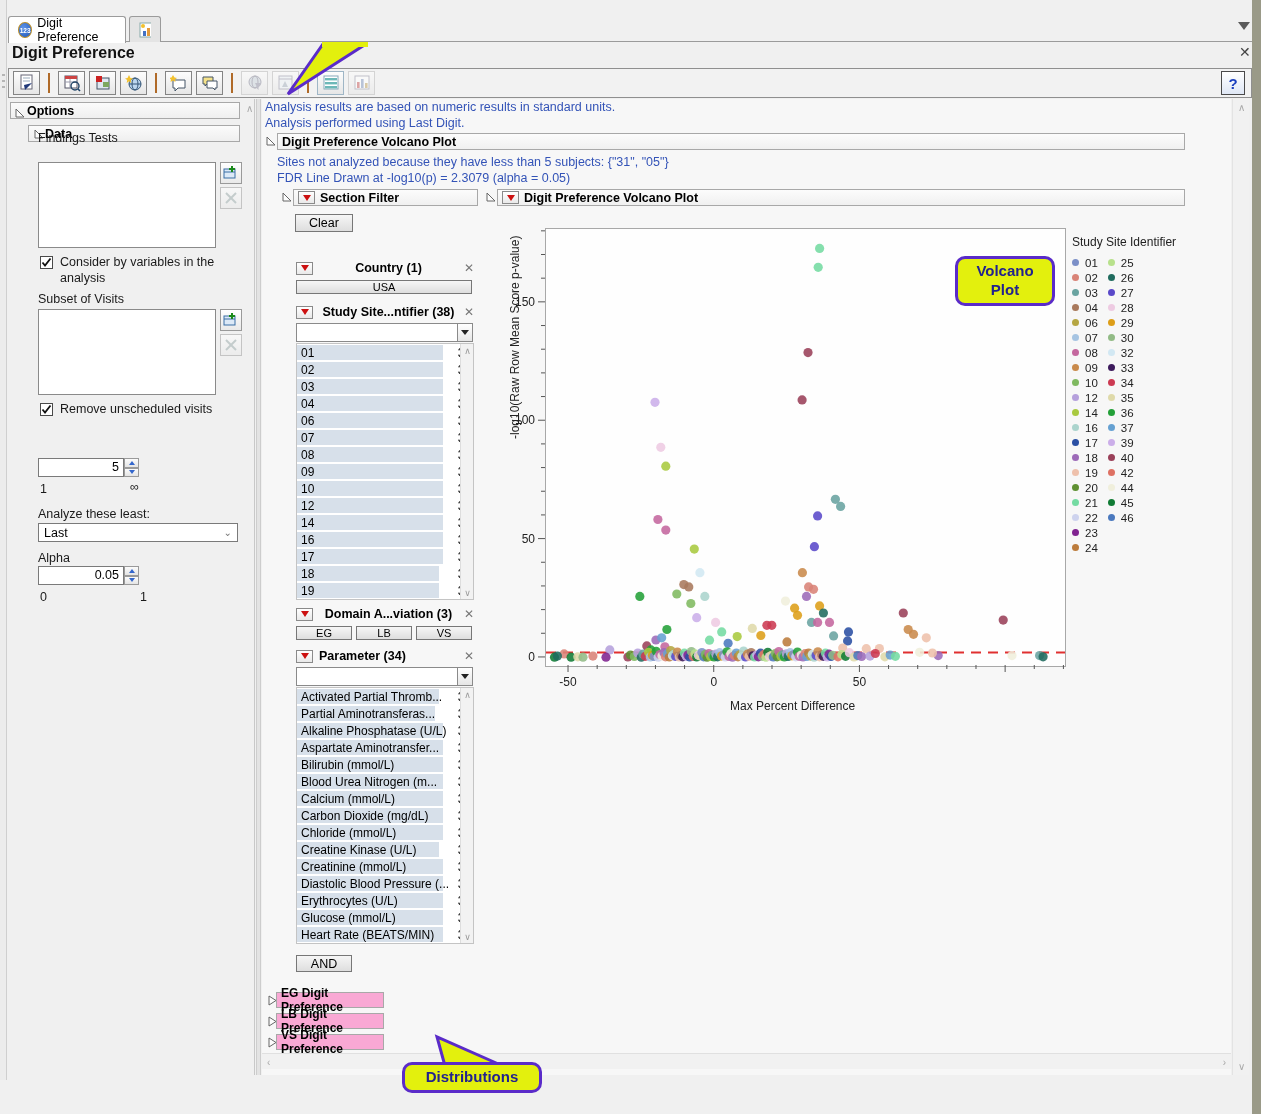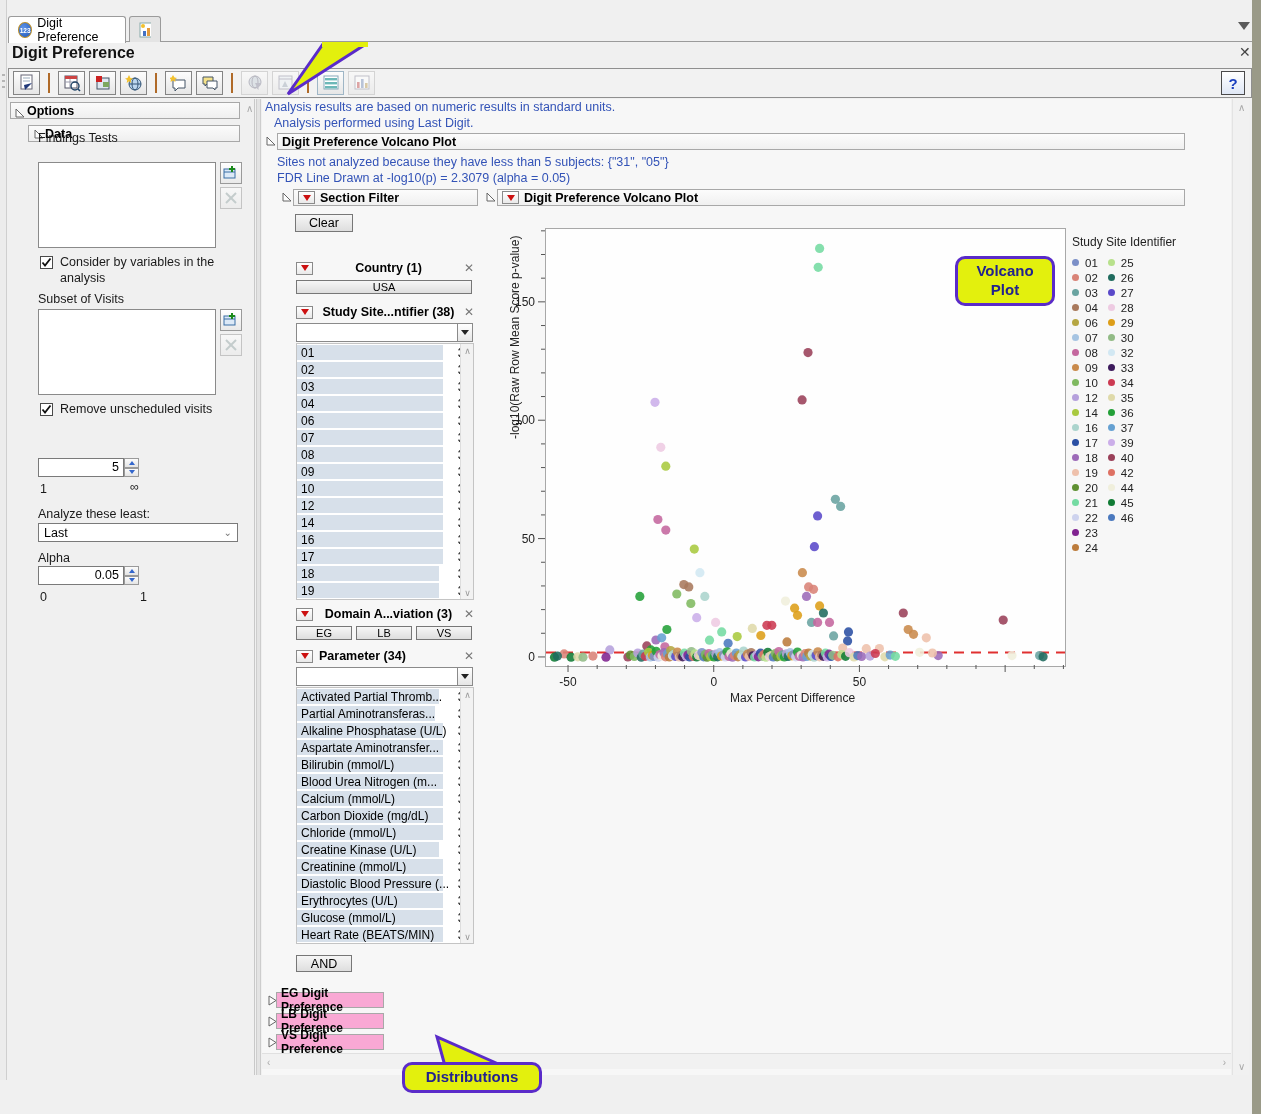--- a/index.html
+++ b/index.html
@@ -57,21 +57,21 @@
   .flist{position:absolute;background:#fff;border:1px solid #c4c4c4;overflow:hidden;}
   .frow{display:flex;height:17px;font-size:12px;align-items:center;position:relative;}
   .frow .bar{position:absolute;left:0;top:1px;bottom:1px;background:#d7e0ea;}
   .frow .nm{position:relative;padding-left:4px;flex:1;white-space:nowrap;overflow:hidden;}
   .frow .ct{position:relative;width:22px;text-align:right;padding-right:2px;flex:none;}
   .vscroll{position:absolute;width:13px;background:#f2f2f2;border-left:1px solid #ddd;}
   .sb-ar{position:absolute;left:0;width:13px;height:13px;color:#999;font-size:9px;display:flex;align-items:center;justify-content:center;}
   
   .plotbox{position:absolute;left:283px;top:129px;width:521px;height:439px;background:#fefefe;border:1px solid #a8a8a8;}
   .ylab{position:absolute;transform:rotate(-90deg);transform-origin:left top;font-size:12px;color:#222;white-space:nowrap;}
-  .xlab{position:absolute;font-size:12px;color:#222;}
+  .xlab{position:absolute;font-size:12px;color:#222;margin-top:8px;}
   .legend{position:absolute;left:810px;top:136px;width:118px;font-size:11.5px;color:#222;}
   .lg-title{font-size:12px;margin-bottom:6px;}
   .lg-cols{display:flex;gap:10px;}
   .lg-entry{display:flex;align-items:center;gap:6px;height:15px;}
   .lg-dot{width:7px;height:7px;border-radius:50%;flex:none;}
   
   .node-box{position:absolute;width:108px;height:16px;border:1px solid #a8a8a8;background:#f9a8d4;font-weight:bold;font-size:12px;display:flex;align-items:center;padding:0 4px;}
   
   .hscroll{left:262px;top:1053px;width:969px;height:16px;background:#f1f1f1;border-top:1px solid #e0e0e0;}
   .vscroll-main{left:1232px;top:99px;width:17px;height:976px;background:#f1f1f1;border-left:1px solid #e3e3e3;}
@@ -290,21 +290,21 @@
       </div>
     <div class="lbl" style="left:32px;top:491px">0</div>
     <div class="lbl" style="left:132px;top:491px">1</div>
     <div class="sb-chev" style="left:238px;top:4px">∧</div>
   </div>
 
   <div class="abs" style="left:256px;top:99px;width:5px;height:976px;background:#e3e3e3;border-left:1px solid #cdcdcd;border-right:1px solid #cdcdcd"></div>
 
   <div class="abs report">
     <div class="bluetxt" style="left:3px;top:1px">Analysis results are based on numeric results in standard units.</div>
-    <div class="bluetxt" style="left:12px;top:17px">Analysis performed using Last Digit.</div>
+    <div class="bluetxt" style="left:3px;top:17px">Analysis performed using Last Digit.</div>
 
     <svg class="disc" style="left:3px;top:36px" width="12" height="12">
         <path d="M2,2 L2,10 L10,10 Z" fill="#fdfdfd" stroke="#666"></path>
       </svg>
     <div class="sec-hd" style="left:15px;top:34px;width:908px">
       <span>Digit Preference Volcano Plot</span>
     </div>
 
     <div class="bluetxt" style="left:15px;top:56px">Sites not analyzed because they have less than 5 subjects: {"31", "05"}</div>
     <div class="bluetxt" style="left:15px;top:72px">FDR Line Drawn at -log10(p) = 2.3079 (alpha = 0.05)</div>

